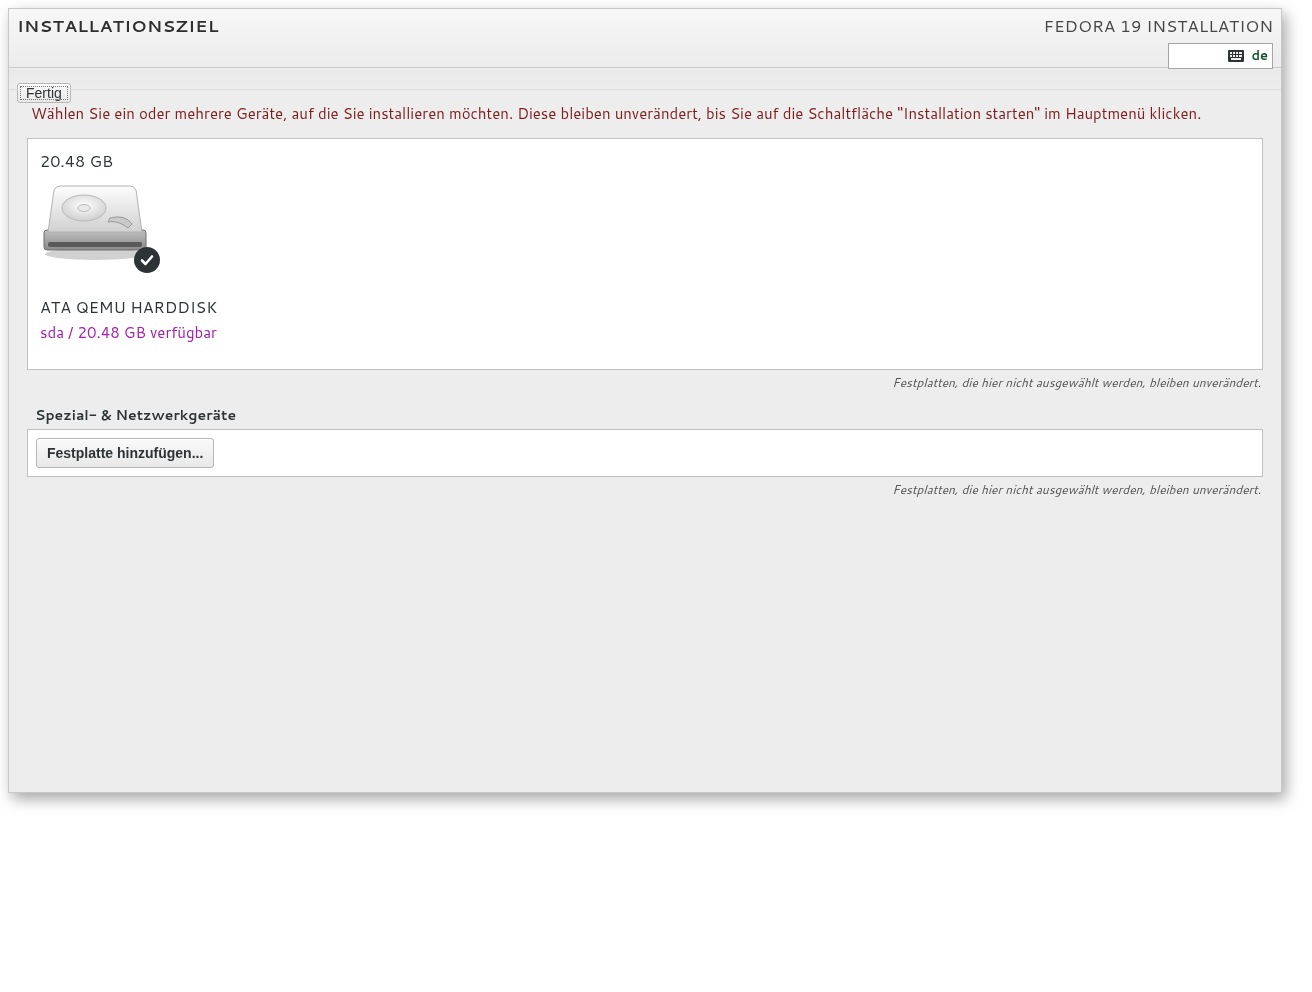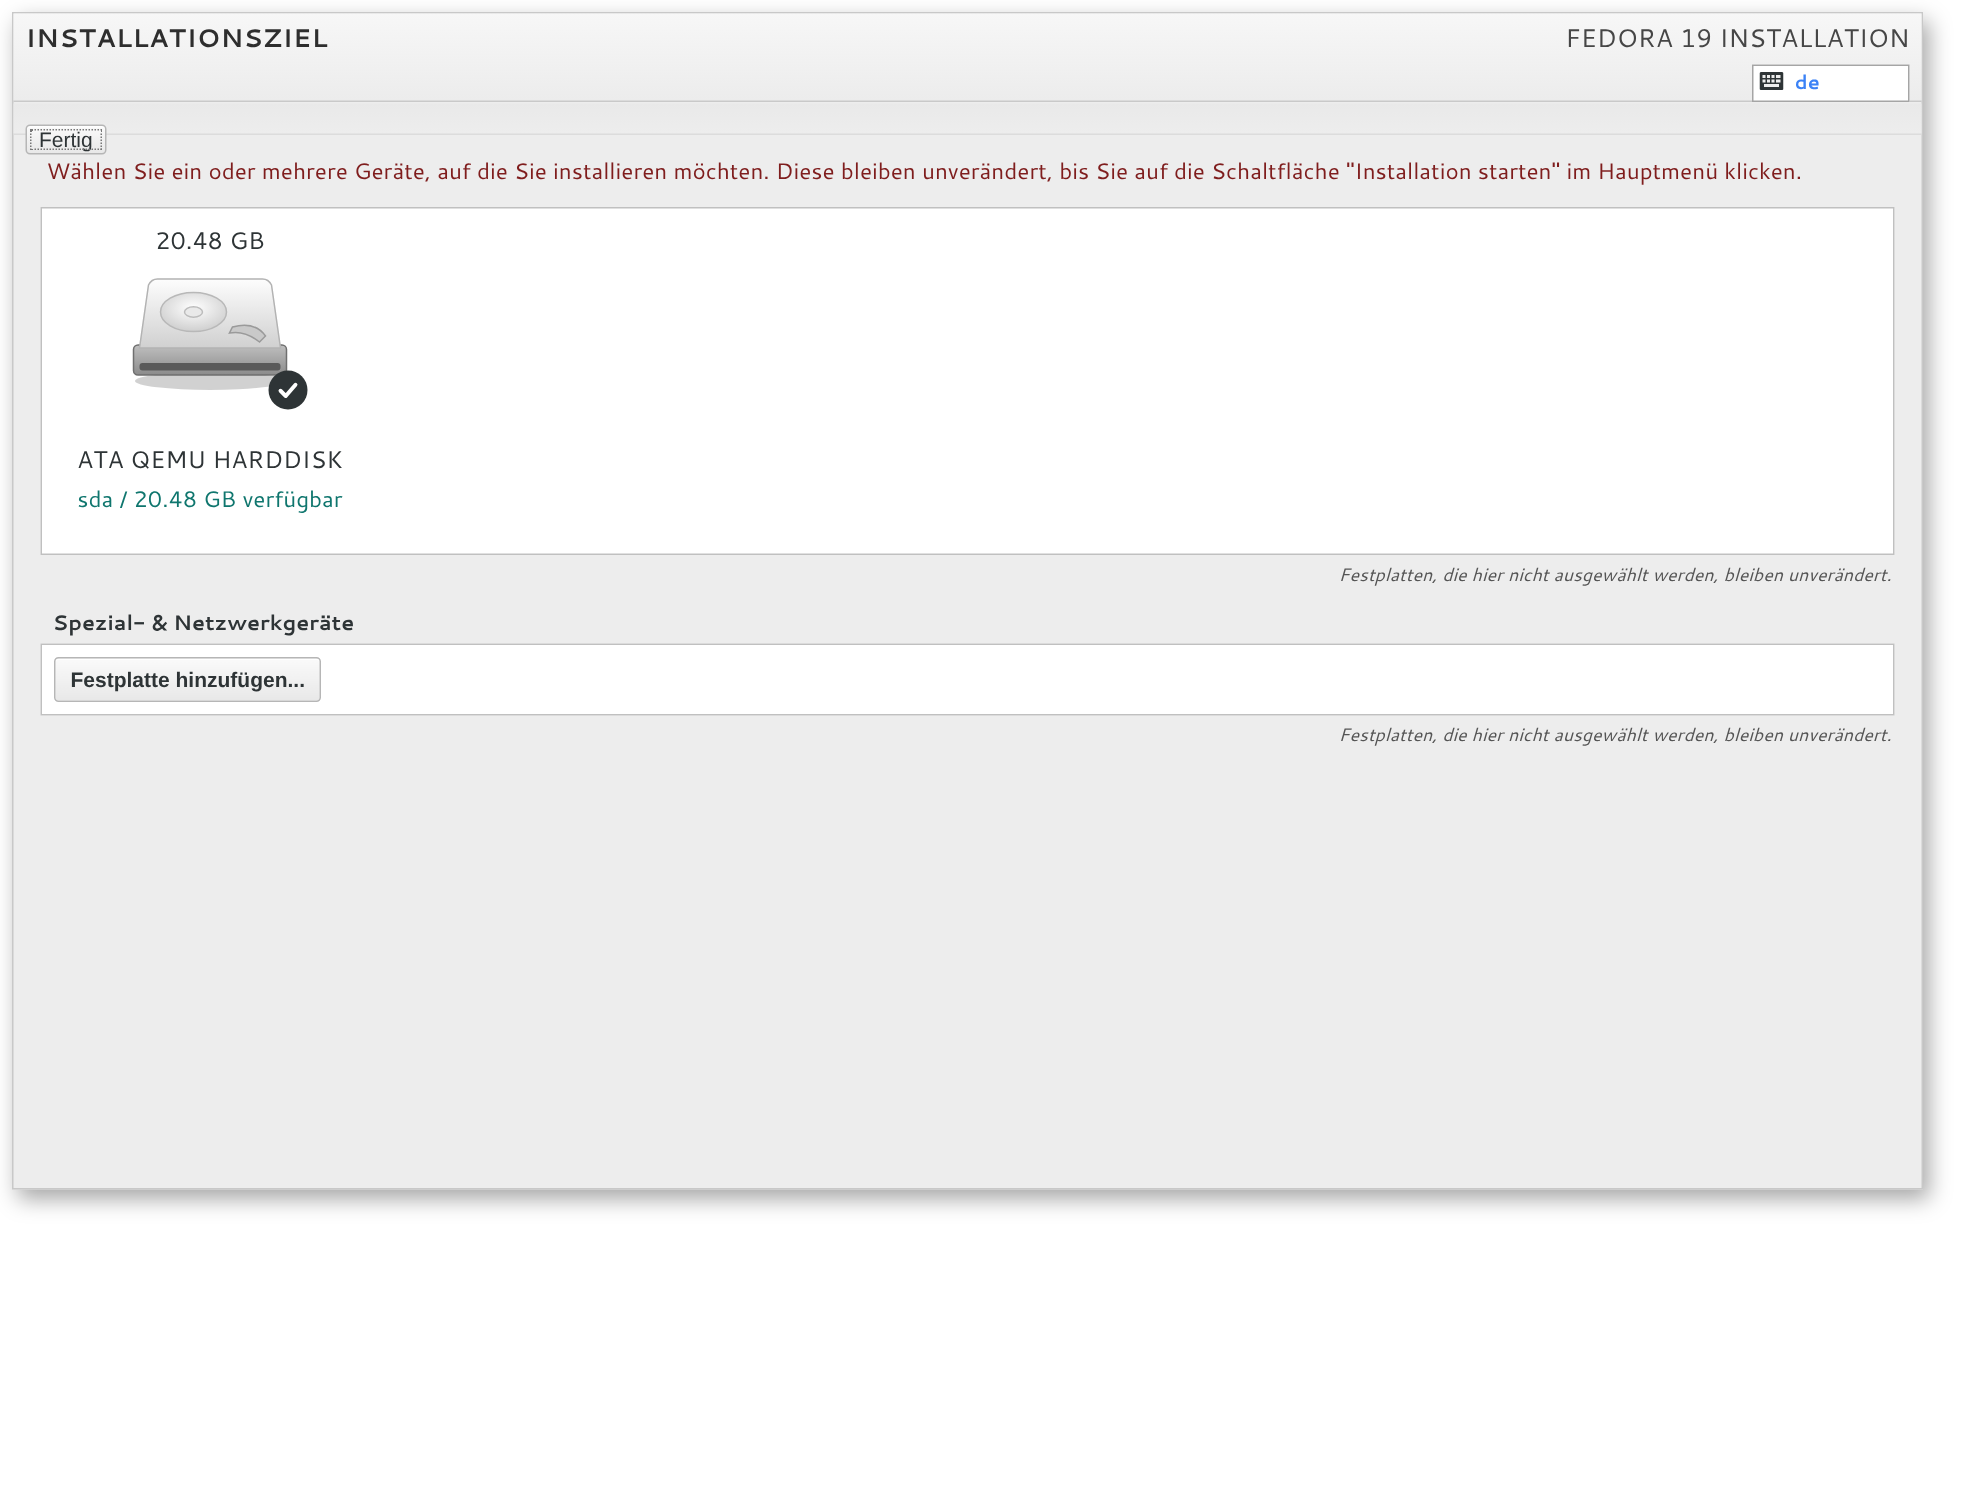--- a/index.html
+++ b/index.html
@@ -5,38 +5,38 @@
   html,body{margin:0;padding:0;font-family:"Cantarell","DejaVu Sans",sans-serif;font-size:15px;color:#2e3436;background:#fff;}
   .app{width:1312px;height:848px;box-sizing:border-box;position:relative;background:#fff;padding:0 30px 0 30px;}
   .window{position:absolute;left:8px;top:8px;right:30px;bottom:55px;background:#ededed;border:1px solid #c8c8c8;box-shadow:4px 6px 14px rgba(0,0,0,.35);}
   
   .hdr{height:58px;background:linear-gradient(#f7f7f7,#ececec);border-bottom:1px solid #c9c9c9;position:relative;}
   .hdr-title{position:absolute;left:8px;top:4px;font-weight:700;font-size:17px;letter-spacing:.3px;color:#2e2e2e;}
   .btn{display:inline-block;background:linear-gradient(#fafafa,#e8e8e8);border:1px solid #b6b6b6;border-radius:3px;padding:2px 10px;font-size:14px;color:#2e3436;cursor:pointer;box-shadow:inset 0 1px 0 #fff;}
   .done-btn{position:absolute;left:8px;top:30px;padding:1px 8px;outline:1px dotted #777;outline-offset:-4px;margin-top:44px;}
   .hdr-right{position:absolute;right:8px;top:4px;text-align:right;}
   .inst-label{font-size:17px;font-weight:400;color:#464646;}
-  .kb-sel{display:inline-block;margin-top:6px;border:1px solid #a5a5a5;background:#fff;padding:2px 4px 2px 4px;width:95px;text-align:left;font-size:13px;font-weight:700;color:#3b82f6;}
+  .kb-sel{display:inline-block;margin-top:6px;border:1px solid #a5a5a5;background:#fff;padding:2px 4px 2px 4px;width:95px;text-align:right;font-size:13px;font-weight:700;color:#14532d;}
   .kb-icon{display:inline-block;vertical-align:middle;margin-right:4px;}
   
   .sep{height:20px;background:linear-gradient(#e9e9e9,#ededed);border-bottom:1px solid #dcdcdc;margin-top:1px;}
   
   .body{position:absolute;left:0;right:0;top:80px;bottom:50px;padding:8px 18px 0 18px;overflow:hidden;}
   .intro{font-size:15px;color:#7f1d1d;margin:6px 4px 14px 4px;}
   .sect-title{font-weight:700;font-size:14px;margin:4px 8px 4px 8px;}
   .panel{border:1px solid #c0c0c0;background:#fff;margin:0 0 4px 0;padding:10px 12px;}
   .note{font-style:italic;color:#555;font-size:12px;text-align:right;margin:2px 2px 14px 0;}
   
-  .disk{display:inline-block;text-align:center;min-width:200px;vertical-align:top;cursor:pointer;}
+  .disk{display:inline-block;text-align:left;min-width:200px;vertical-align:top;cursor:pointer;}
   .disk-size{font-size:16px;color:#2e3436;margin-bottom:12px;}
   .disk-icon-wrap{position:relative;display:inline-block;}
   .check-badge{position:absolute;right:-10px;bottom:-6px;width:26px;height:26px;border-radius:50%;background:#2e3436;display:flex;align-items:center;justify-content:center;}
   .check-badge svg{display:block;}
   .disk-name{font-size:16px;font-weight:400;margin-top:28px;color:#2e3436;}
-  .disk-sub{font-size:15px;color:#0f766e;margin-top:4px;}
+  .disk-sub{font-size:15px;color:#a21caf;margin-top:4px;}
   
   .foot{position:absolute;left:18px;right:18px;bottom:6px;}
   .summary-link{color:#204a87;text-decoration:underline;font-size:14px;cursor:pointer;display:inline-block;margin-left:10px;margin-bottom:8px;}
   .status-line{font-size:14px;color:#2e3436;margin-left:4px;}
 </style>
 </head>
 <body>
 
 <div class="app">
   <div class="window">

